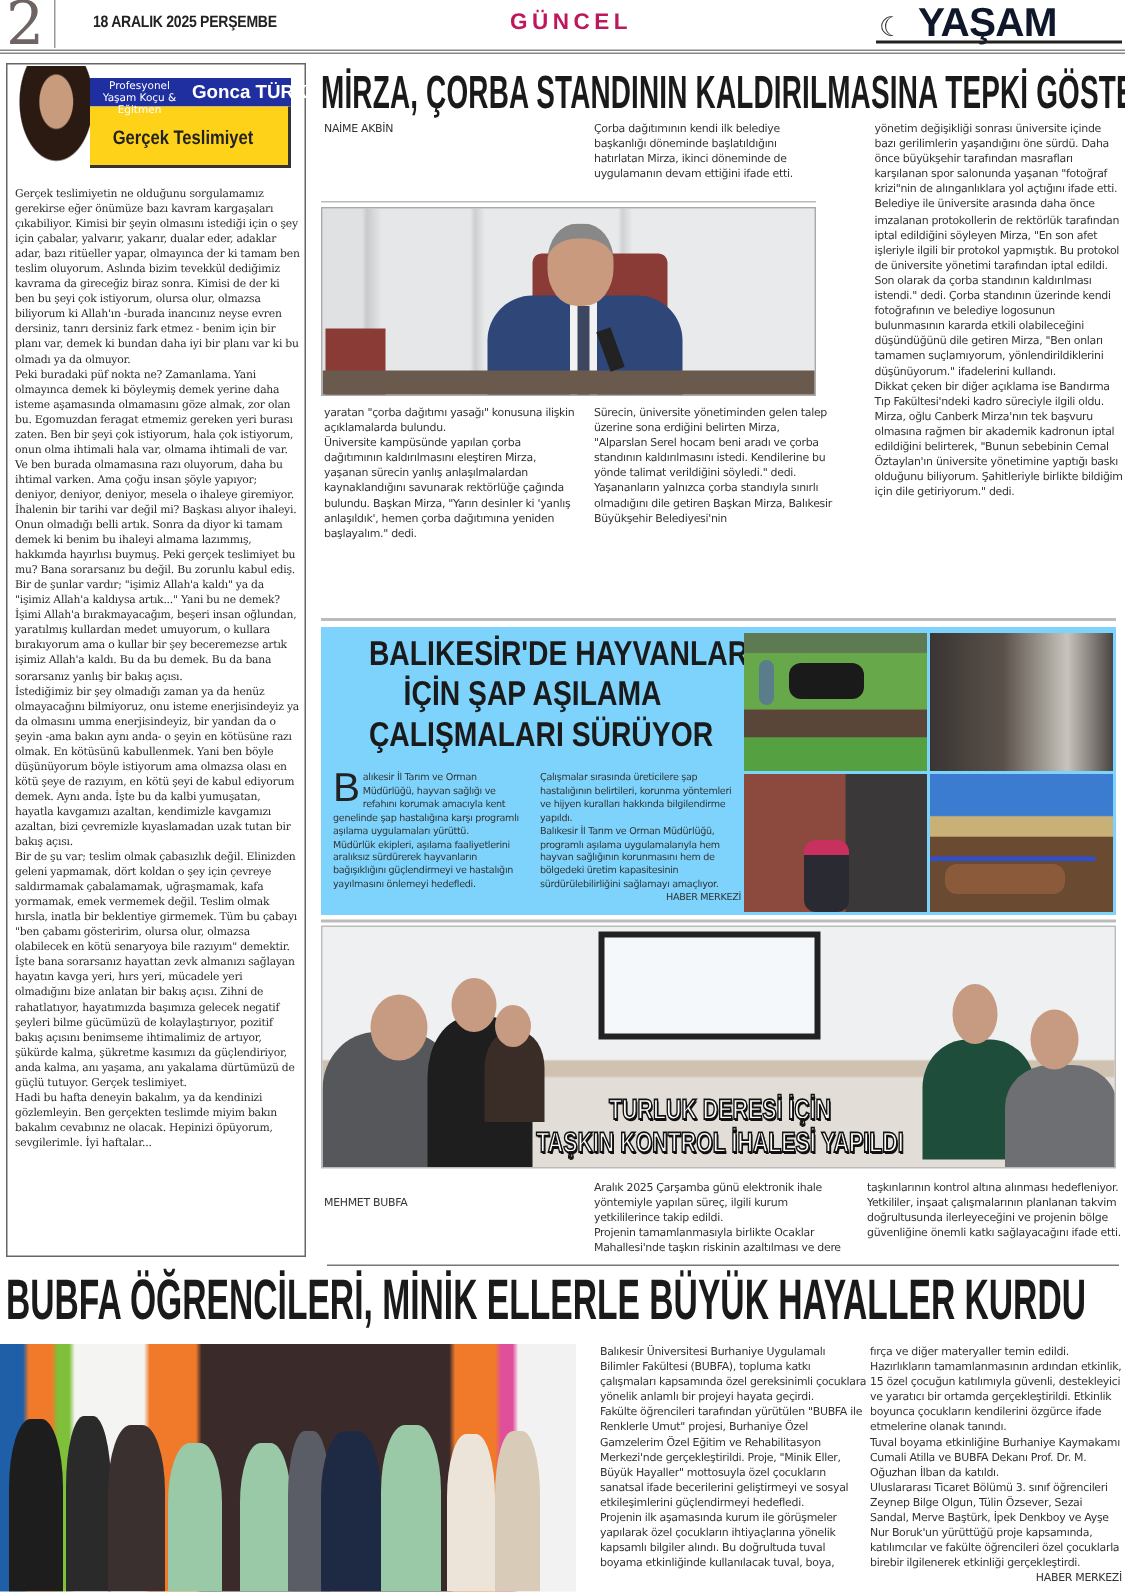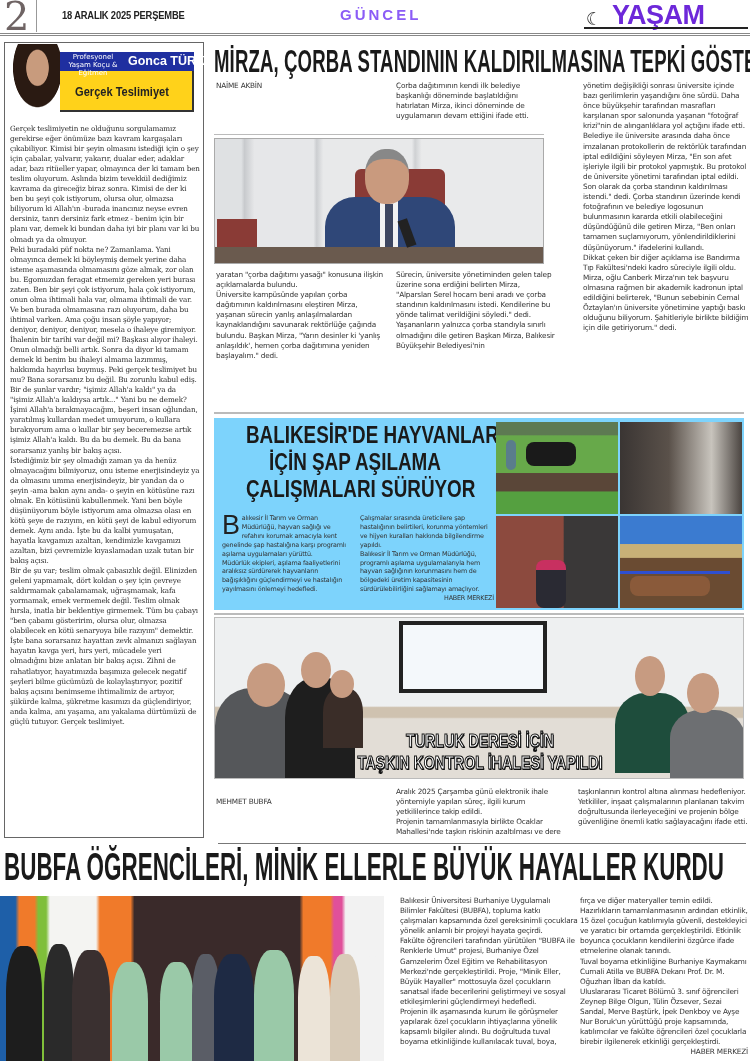--- a/index.html
+++ b/index.html
@@ -3,23 +3,23 @@
 <meta charset="utf-8">
 <style>
   * { box-sizing: border-box; margin: 0; padding: 0; }
   body { width: 750px; height: 1064px; background: #fff; font-family: "DejaVu Sans", sans-serif; color: #222; overflow: hidden; position: relative; }
   .abs { position: absolute; }
 
   
   .page-num { left: 4px; top: -4px; font-family: "DejaVu Serif", serif; font-size: 40px; color: #6f6464; line-height: 40px; }
   .hdr-vline { left: 36px; top: 0; width: 1px; height: 32px; background: #999; }
   .hdr-date { left: 62px; top: 9px; font-family: "Liberation Sans", sans-serif; font-weight: bold; font-size: 11px; letter-spacing: -0.2px; color: #222; transform: scaleX(0.85); transform-origin: left; }
-  .hdr-section { left: 340px; top: 6px; font-family: "Liberation Sans", sans-serif; font-weight: bold; font-size: 15px; letter-spacing: 3px; color: #8b5cf6; }
+  .hdr-section { left: 340px; top: 6px; font-family: "Liberation Sans", sans-serif; font-weight: bold; font-size: 15px; letter-spacing: 3px; color: #be185d; }
   .logo { left: 582px; top: 0px; width: 168px; height: 32px; }
-  .logo-text { position: absolute; left: 30px; top: 0px; font-family: "Liberation Sans", sans-serif; font-weight: 900; font-size: 27px; color: #6d28d9; letter-spacing: -0.5px; }
+  .logo-text { position: absolute; left: 30px; top: 0px; font-family: "Liberation Sans", sans-serif; font-weight: 900; font-size: 27px; color: #0f172a; letter-spacing: -0.5px; }
   .logo-moon { position: absolute; left: 4px; top: 8px; font-size: 18px; color: #333; }
   .logo-line { position: absolute; left: 2px; top: 27px; width: 164px; height: 2px; background: #222; }
   .hdr-rule { left: 0; top: 33px; width: 750px; height: 3px; border-top: 1px solid #888; border-bottom: 1px solid #888; }
 
   
   .col-box { left: 4px; top: 42px; width: 200px; height: 796px; border: 1px solid #666; }
   .col-banner { left: 10px; top: 52px; width: 184px; height: 52px; }
   .ban-blue { position: absolute; left: 0; top: 0; width: 184px; height: 19px; background: #1f2fa0; }
   .ban-yellow { position: absolute; left: 40px; top: 19px; width: 144px; height: 41px; background: #ffd21a; border-right: 2px solid #333; border-bottom: 2px solid #333; }
   .ban-photo { position: absolute; left: 0; top: -8px; width: 50px; height: 68px; background: radial-gradient(ellipse at 55% 35%, #c89b7d 0 28%, #2a1a12 30% 62%, transparent 64%), linear-gradient(#fff,#fff); }
@@ -98,20 +98,21 @@
   <div class="ban-name">Gonca TÜRK</div>
   <div class="ban-title">Gerçek Teslimiyet</div>
 </div>
 <div class="abs col-text">
   <p>Gerçek teslimiyetin ne olduğunu sorgulamamız gerekirse eğer önümüze bazı kavram kargaşaları çıkabiliyor. Kimisi bir şeyin olmasını istediği için o şey için çabalar, yalvarır, yakarır, dualar eder, adaklar adar, bazı ritüeller yapar, olmayınca der ki tamam ben teslim oluyorum. Aslında bizim tevekkül dediğimiz kavrama da gireceğiz biraz sonra. Kimisi de der ki ben bu şeyi çok istiyorum, olursa olur, olmazsa biliyorum ki Allah'ın -burada inancınız neyse evren dersiniz, tanrı dersiniz fark etmez - benim için bir planı var, demek ki bundan daha iyi bir planı var ki bu olmadı ya da olmuyor.</p>
   <p>Peki buradaki püf nokta ne? Zamanlama. Yani olmayınca demek ki böyleymiş demek yerine daha isteme aşamasında olmamasını göze almak, zor olan bu. Egomuzdan feragat etmemiz gereken yeri burası zaten. Ben bir şeyi çok istiyorum, hala çok istiyorum, onun olma ihtimali hala var, olmama ihtimali de var. Ve ben burada olmamasına razı oluyorum, daha bu ihtimal varken. Ama çoğu insan şöyle yapıyor; deniyor, deniyor, deniyor, mesela o ihaleye giremiyor. İhalenin bir tarihi var değil mi? Başkası alıyor ihaleyi. Onun olmadığı belli artık. Sonra da diyor ki tamam demek ki benim bu ihaleyi almama lazımmış, hakkımda hayırlısı buymuş. Peki gerçek teslimiyet bu mu? Bana sorarsanız bu değil. Bu zorunlu kabul ediş.</p>
   <p>Bir de şunlar vardır; "işimiz Allah'a kaldı" ya da "işimiz Allah'a kaldıysa artık..." Yani bu ne demek? İşimi Allah'a bırakmayacağım, beşeri insan oğlundan, yaratılmış kullardan medet umuyorum, o kullara bırakıyorum ama o kullar bir şey beceremezse artık işimiz Allah'a kaldı. Bu da bu demek. Bu da bana sorarsanız yanlış bir bakış açısı.</p>
   <p>İstediğimiz bir şey olmadığı zaman ya da henüz olmayacağını bilmiyoruz, onu isteme enerjisindeyiz ya da olmasını umma enerjisindeyiz, bir yandan da o şeyin -ama bakın aynı anda- o şeyin en kötüsüne razı olmak. En kötüsünü kabullenmek. Yani ben böyle düşünüyorum böyle istiyorum ama olmazsa olası en kötü şeye de razıyım, en kötü şeyi de kabul ediyorum demek. Aynı anda. İşte bu da kalbi yumuşatan, hayatla kavgamızı azaltan, kendimizle kavgamızı azaltan, bizi çevremizle kıyaslamadan uzak tutan bir bakış açısı.</p>
   <p>Bir de şu var; teslim olmak çabasızlık değil. Elinizden geleni yapmamak, dört koldan o şey için çevreye saldırmamak çabalamamak, uğraşmamak, kafa yormamak, emek vermemek değil. Teslim olmak hırsla, inatla bir beklentiye girmemek. Tüm bu çabayı "ben çabamı gösteririm, olursa olur, olmazsa olabilecek en kötü senaryoya bile razıyım" demektir.</p>
   <p>İşte bana sorarsanız hayattan zevk almanızı sağlayan hayatın kavga yeri, hırs yeri, mücadele yeri olmadığını bize anlatan bir bakış açısı. Zihni de rahatlatıyor, hayatımızda başımıza gelecek negatif şeyleri bilme gücümüzü de kolaylaştırıyor, pozitif bakış açısını benimseme ihtimalimiz de artıyor, şükürde kalma, şükretme kasımızı da güçlendiriyor, anda kalma, anı yaşama, anı yakalama dürtümüzü de güçlü tutuyor. Gerçek teslimiyet.</p>
+  <p>Hadi bu hafta deneyin bakalım, ya da kendinizi gözlemleyin. Ben gerçekten teslimde miyim bakın bakalım cevabınız ne olacak. Hepinizi öpüyorum, sevgilerimle. İyi haftalar...</p>
 </div>
 
 <div class="abs headline h1">MİRZA, ÇORBA STANDININ KALDIRILMASINA TEPKİ GÖSTERDİ</div>
 <div class="abs body-text" style="left:216px;top:81px;width:160px;">
   <div>NAİME AKBİN</div>
 </div>
 <div class="abs body-text" style="left:396px;top:81px;width:150px;">Çorba dağıtımının kendi ilk belediye başkanlığı döneminde başlatıldığını hatırlatan Mirza, ikinci döneminde de uygulamanın devam ettiğini ifade etti.</div>
 <div class="abs rule" style="left:214px;top:134px;width:330px;height:1px;"></div>
 <div class="abs photo mirza-photo">
   <div class="m-chair2"></div>

